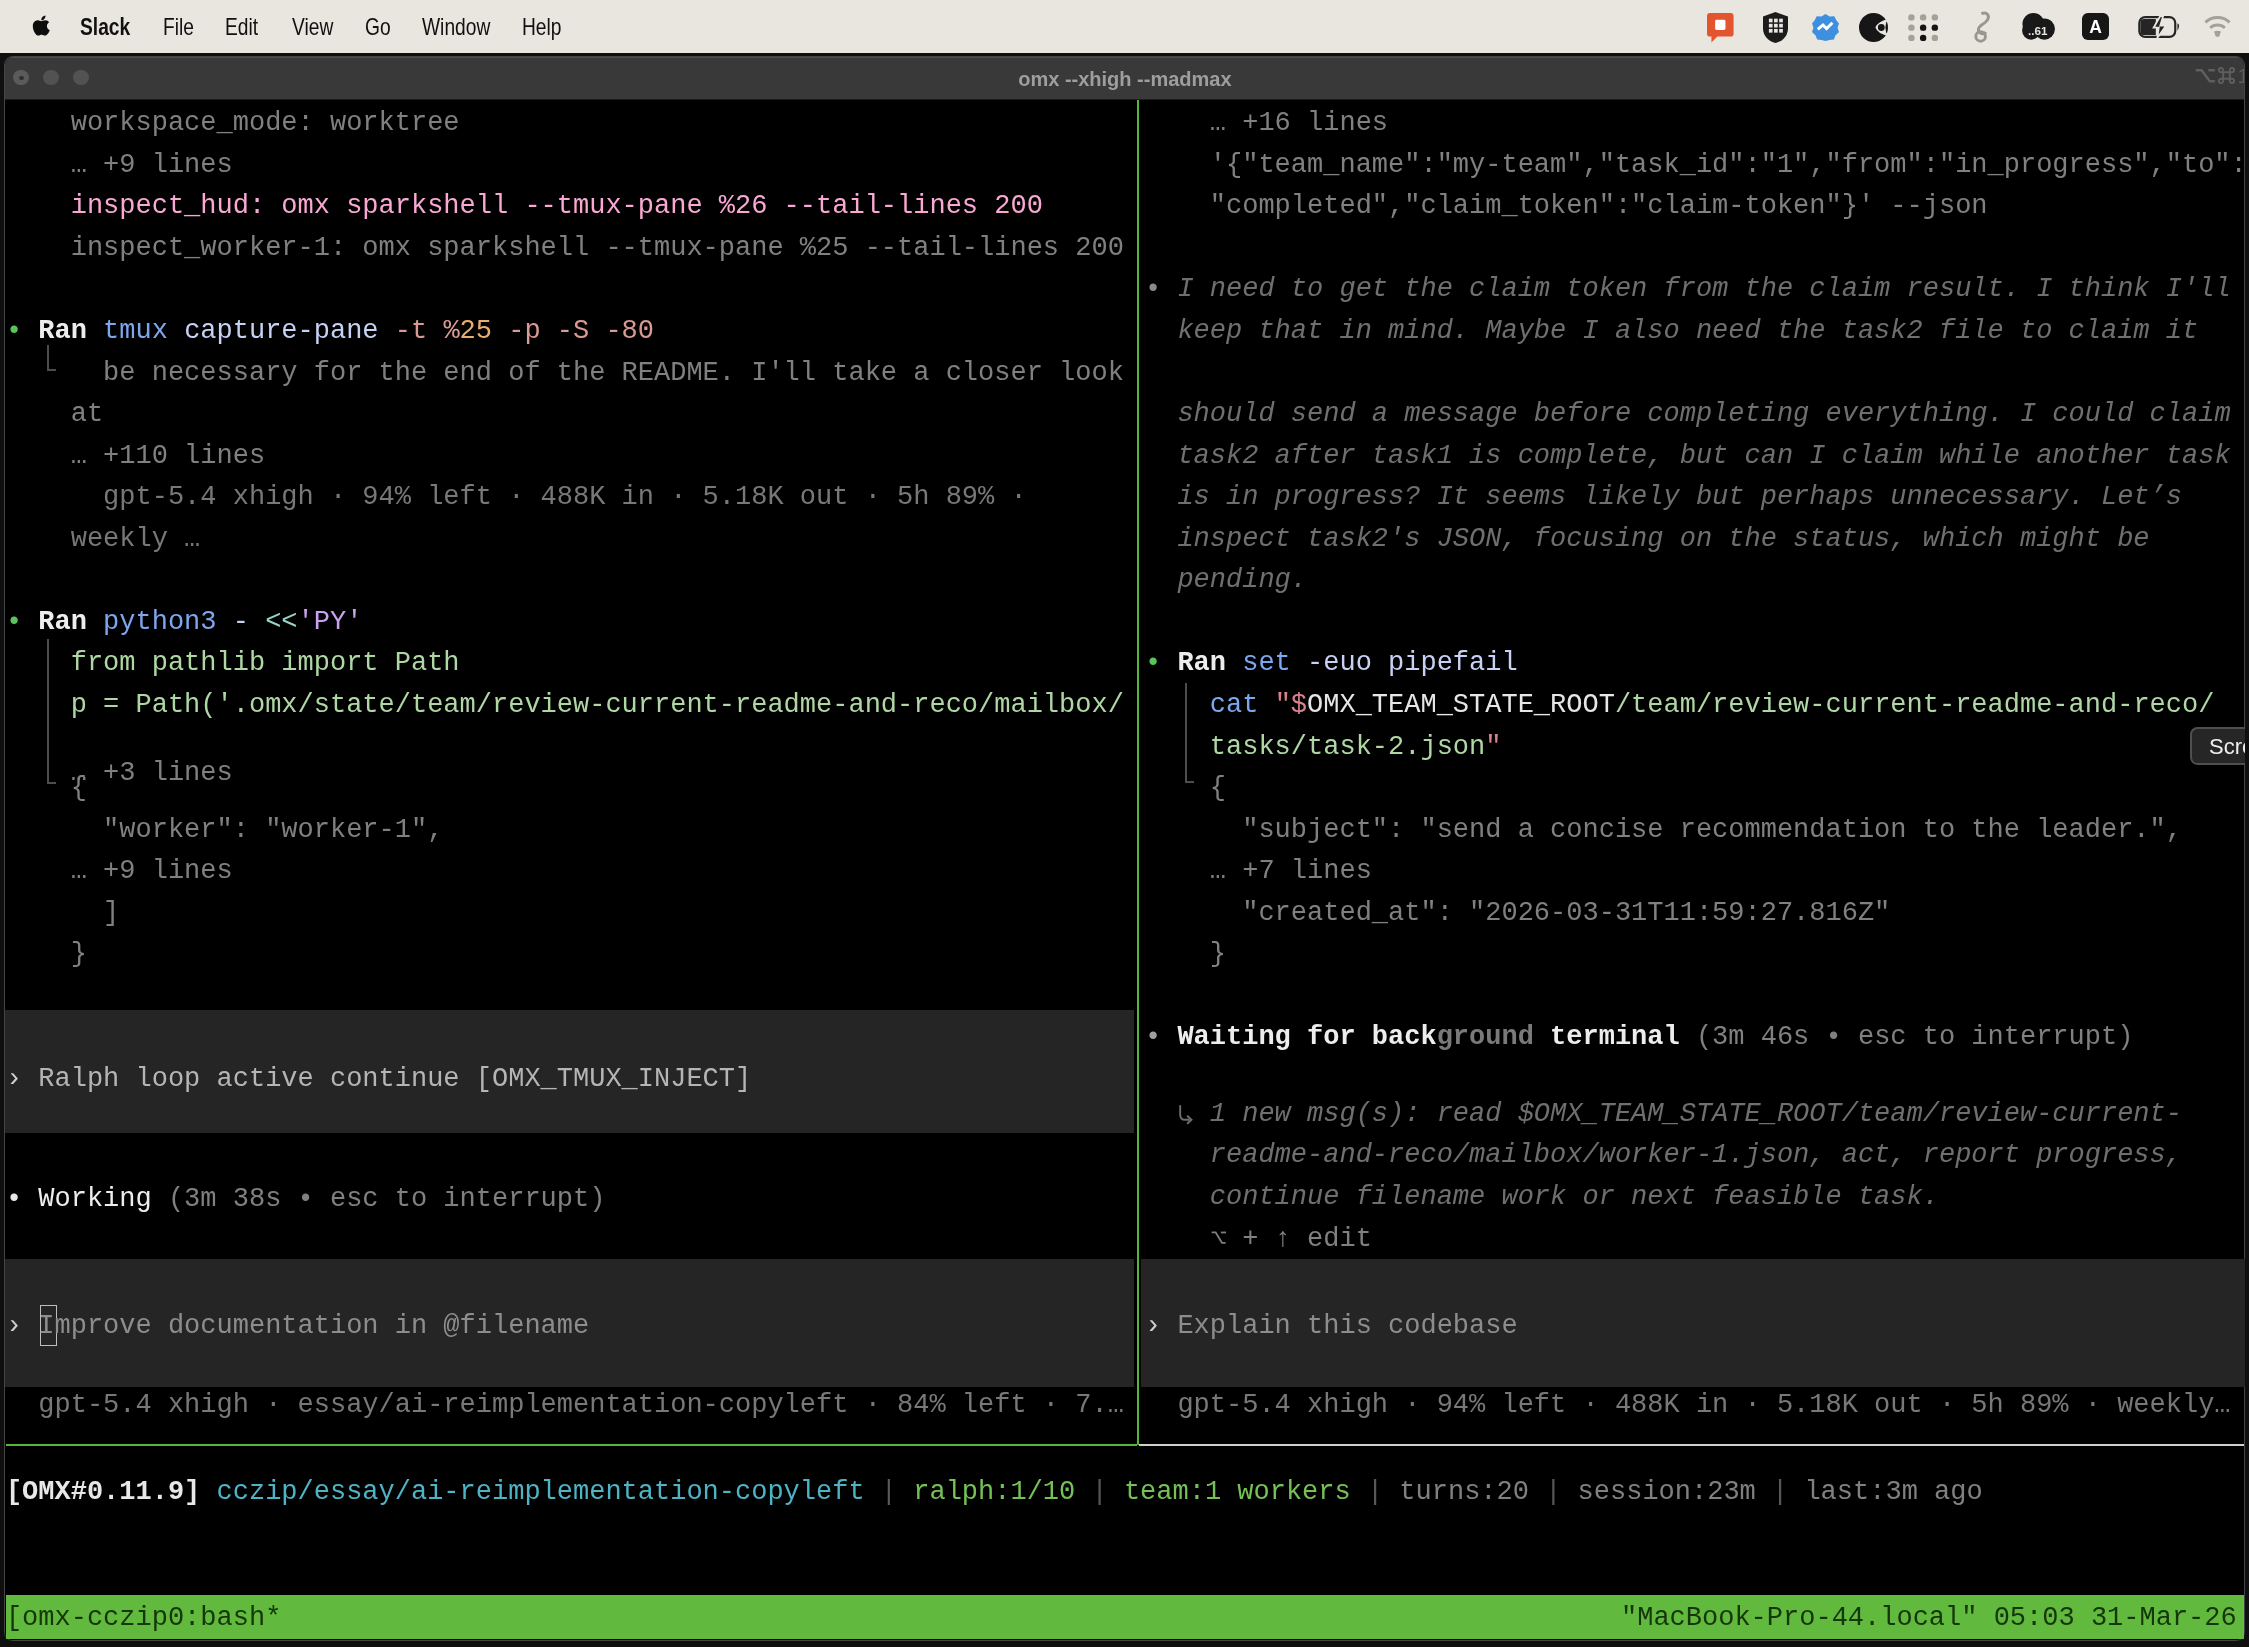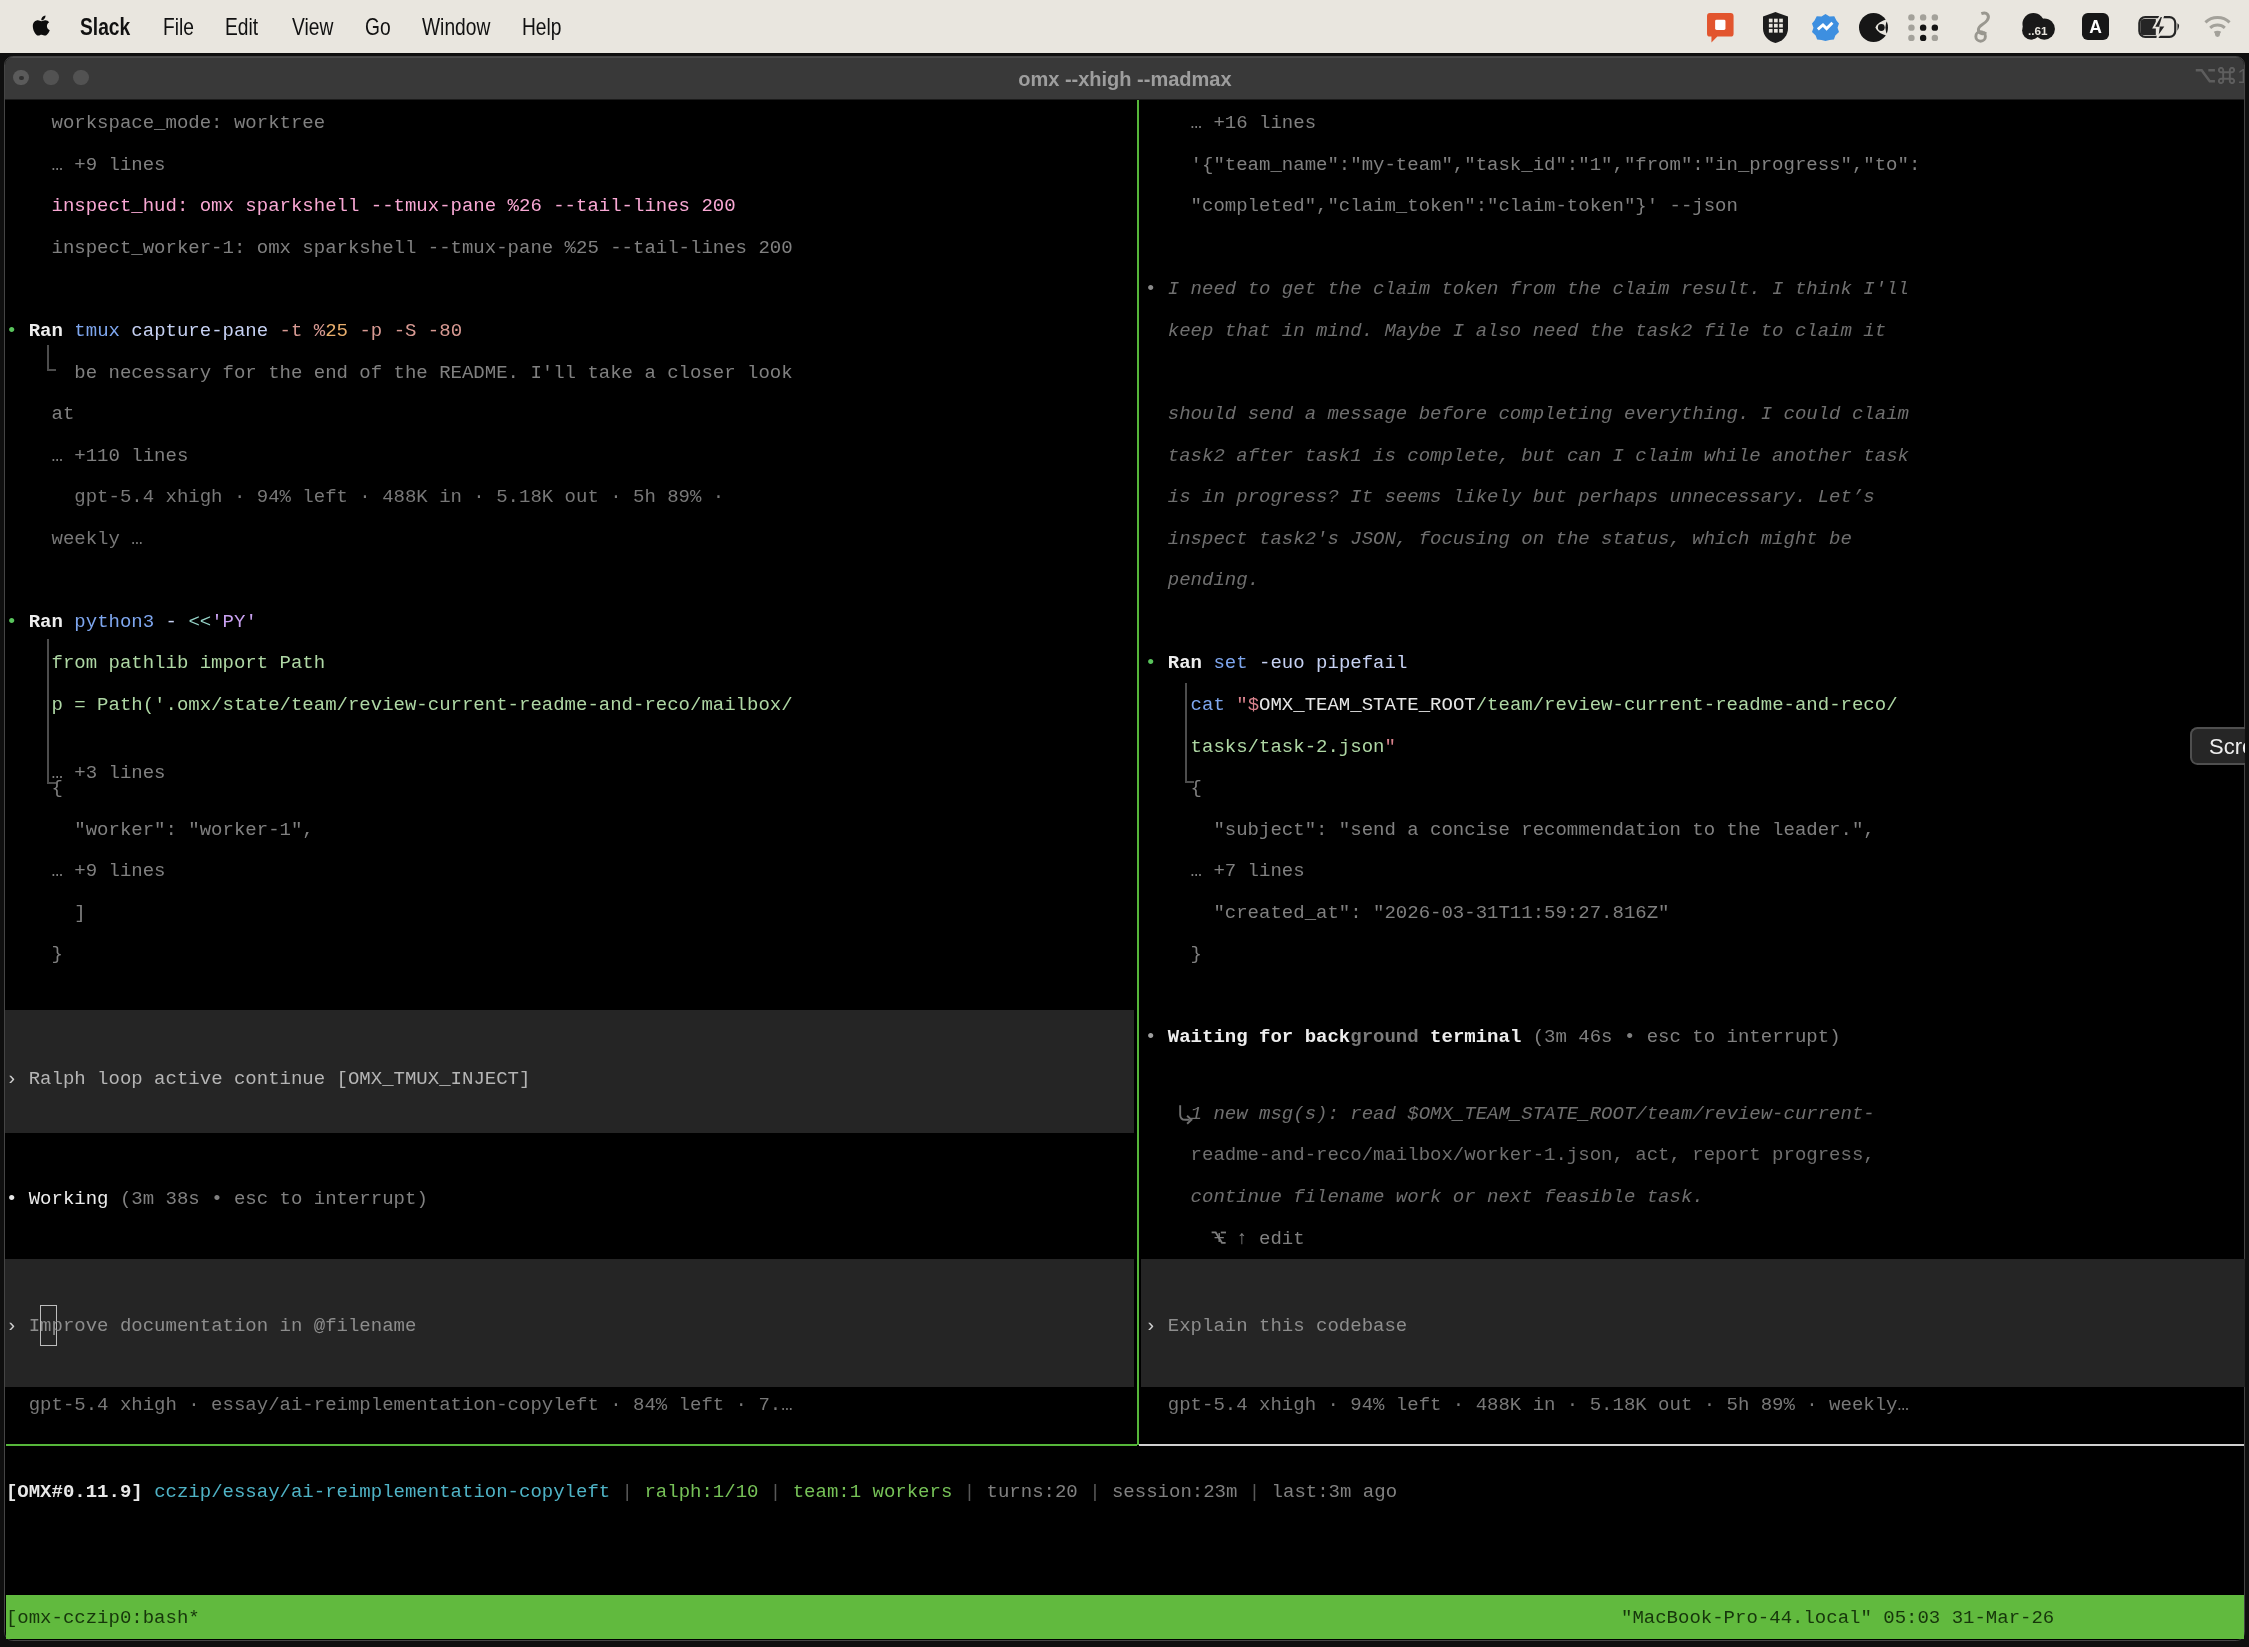--- a/index.html
+++ b/index.html
@@ -1,16 +1,16 @@
 <!DOCTYPE html>
 <html style="font-size:11.8px"><head><meta charset="utf-8"><style>
   * { margin:0; padding:0; box-sizing:border-box; }
   html,body { width:2250px; height:1648px; background:#0f0f0f; overflow:hidden; }
   .mono, .l { font-family:"Liberation Mono", monospace; }
-  .l { position:absolute; font-size:19px; line-height:42px; white-space:pre; color:#7d7d7d; }
+  .l { position:absolute; font-size:27px; line-height:42px; white-space:pre; color:#7d7d7d; }
   .abs { position:absolute; }
 </style></head>
 <body>
 
 <div class="abs" style="left:0;top:0;width:2250px;height:53px;background:#e9e6df">
   <svg class="abs" style="left:32px;top:14px" width="18.5" height="23" viewBox="0 0 384 512">
       <path fill="#0d0d0d" d="M318.7 268.7c-.2-36.7 16.4-64.4 50-84.8-18.8-26.9-47.2-41.7-84.7-44.6-35.5-2.8-74.3 20.7-88.5 20.7-15 0-49.4-19.7-76.4-19.7C63.3 141.2 4 184.8 4 273.5q0 39.3 14.4 81.2c12.8 36.7 59 126.7 107.2 125.2 25.2-.6 43-17.9 75.8-17.9 31.8 0 48.3 17.9 76.4 17.9 48.6-.7 90.4-82.5 102.6-119.3-65.2-30.7-61.7-90-61.7-91.9zm-56.6-164.2c27.3-32.4 24.8-61.9 24-72.5-24.1 1.4-52 16.4-67.9 34.9-17.5 19.8-27.8 44.3-25.6 71.9 26.1 2 49.9-11.4 69.5-34.3z"></path>
     </svg>
   <div class="abs" style="left:80px;top:12.5px;font:bold 24px 'Liberation Sans';color:#111;transform:scaleX(0.8);transform-origin:0 0">Slack</div>
   <div class="abs" style="left:163px;top:12.5px;font:24px 'Liberation Sans';color:#111;transform:scaleX(0.8);transform-origin:0 0">File</div>
@@ -188,21 +188,21 @@
 <div class="l" style="left:1145px;top:642px"><span style="color:#59c45c">•</span> <span style="color:#ededed;font-weight:bold">Ran</span> <span style="color:#7ea6ee">set</span> <span style="color:#c6d1f3">-euo</span> <span style="color:#c6d1f3">pipefail</span></div>
 <div class="l" style="left:1145px;top:684px">    <span style="color:#7ea6ee">cat</span> <span style="color:#d8828c">"</span><span style="color:#d8828c">$</span><span style="color:#e6e6e6">OMX_TEAM_STATE_ROOT</span><span style="color:#aed7a4">/team/review-current-readme-and-reco/</span></div>
 <div class="l" style="left:1145px;top:726px">    <span style="color:#aed7a4">tasks/task-2.json</span><span style="color:#d8828c">"</span></div>
 <div class="l" style="left:1145px;top:767px"><span style="color:#808080">    {</span></div>
 <div class="l" style="left:1145px;top:809px"><span style="color:#808080">      "subject": "send a concise recommendation to the leader.",</span></div>
 <div class="l" style="left:1145px;top:850px"><span style="color:#808080">    … +7 lines</span></div>
 <div class="l" style="left:1145px;top:892px"><span style="color:#808080">      "created_at": "2026-03-31T11:59:27.816Z"</span></div>
 <div class="l" style="left:1145px;top:933px"><span style="color:#808080">    }</span></div>
 <div class="l" style="left:1145px;top:1016px"><span style="color:#9f9f9f">•</span> <span style="color:#ededed;font-weight:bold">Waiting for back</span><span style="color:#7a7a7a;font-weight:bold">ground</span><span style="color:#ededed;font-weight:bold"> terminal</span><span style="color:#808080"> (3m 46s • esc to interrupt)</span></div>
 <div class="l" style="left:1145px;top:1093px">    <span style="color:#6f6f6f;font-style:italic">1 new msg(s): read $OMX_TEAM_STATE_ROOT/team/review-current-</span></div>
-<div class="l" style="left:1145px;top:1134px">    <span style="color:#6f6f6f;">readme-and-reco/mailbox/worker-1.json, act, report progress,</span></div>
+<div class="l" style="left:1145px;top:1134px">    <span style="color:#6f6f6f;font-style:italic">readme-and-reco/mailbox/worker-1.json, act, report progress,</span></div>
 <div class="l" style="left:1145px;top:1176px">    <span style="color:#6f6f6f;font-style:italic">continue filename work or next feasible task.</span></div>
 <div class="l" style="left:1145px;top:1218px"><span style="color:#808080">      + ↑ edit</span></div>
 <div class="l" style="left:5.9px;top:1058px"><span style="color:#cfcfcf">›</span> <span style="color:#b5b5b5">Ralph loop active continue [OMX_TMUX_INJECT]</span></div>
 <div class="l" style="left:5.9px;top:1178px"><span style="color:#e6e6e6">•</span> <span style="color:#ededed;font-weight:normal">Working</span><span style="color:#808080"> (3m 38s • esc to interrupt)</span></div>
 <div class="l" style="left:5.9px;top:1305px"><span style="color:#cfcfcf">›</span> <span style="color:#8d8d8d">Improve documentation in @filename</span></div>
 <div class="l" style="left:5.9px;top:1384px"><span style="color:#787878">  gpt-5.4 xhigh · essay/ai-reimplementation-copyleft · 84% left · 7.…</span></div>
 <div class="l" style="left:1145px;top:1305px"><span style="color:#cfcfcf">›</span> <span style="color:#8d8d8d">Explain this codebase</span></div>
 <div class="l" style="left:1145px;top:1384px"><span style="color:#787878">  gpt-5.4 xhigh · 94% left · 488K in · 5.18K out · 5h 89% · weekly…</span></div>
 <div class="l" style="left:5.9px;top:1471px"><span style="color:#e8e8e8;font-weight:bold">[OMX#0.11.9]</span> <span style="color:#4fb3c6">cczip/essay/ai-reimplementation-copyleft</span> <span style="color:#585858">|</span> <span style="color:#76c157">ralph:1/10</span> <span style="color:#585858">|</span> <span style="color:#76c157">team:1 workers</span> <span style="color:#585858">|</span> <span style="color:#808080">turns:20</span> <span style="color:#585858">|</span> <span style="color:#808080">session:23m</span> <span style="color:#585858">|</span> <span style="color:#808080">last:3m ago</span></div>
 <div class="l" style="left:5.9px;top:1597px"><span style="color:#16360b">[omx-cczip0:bash*</span></div>

